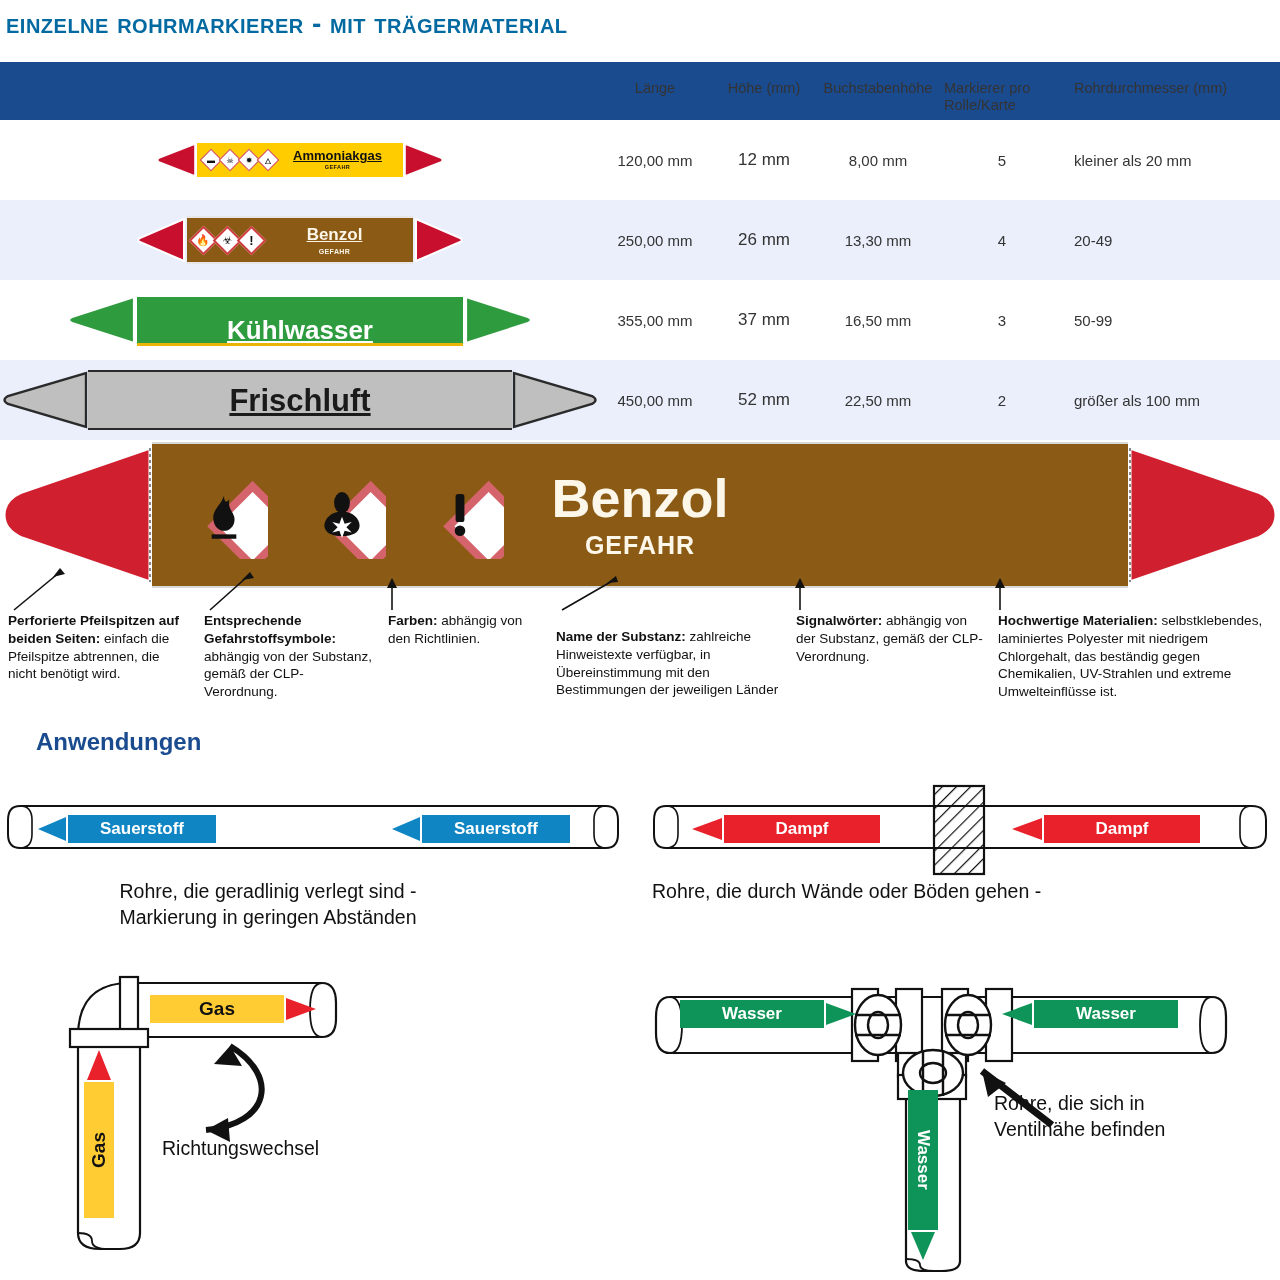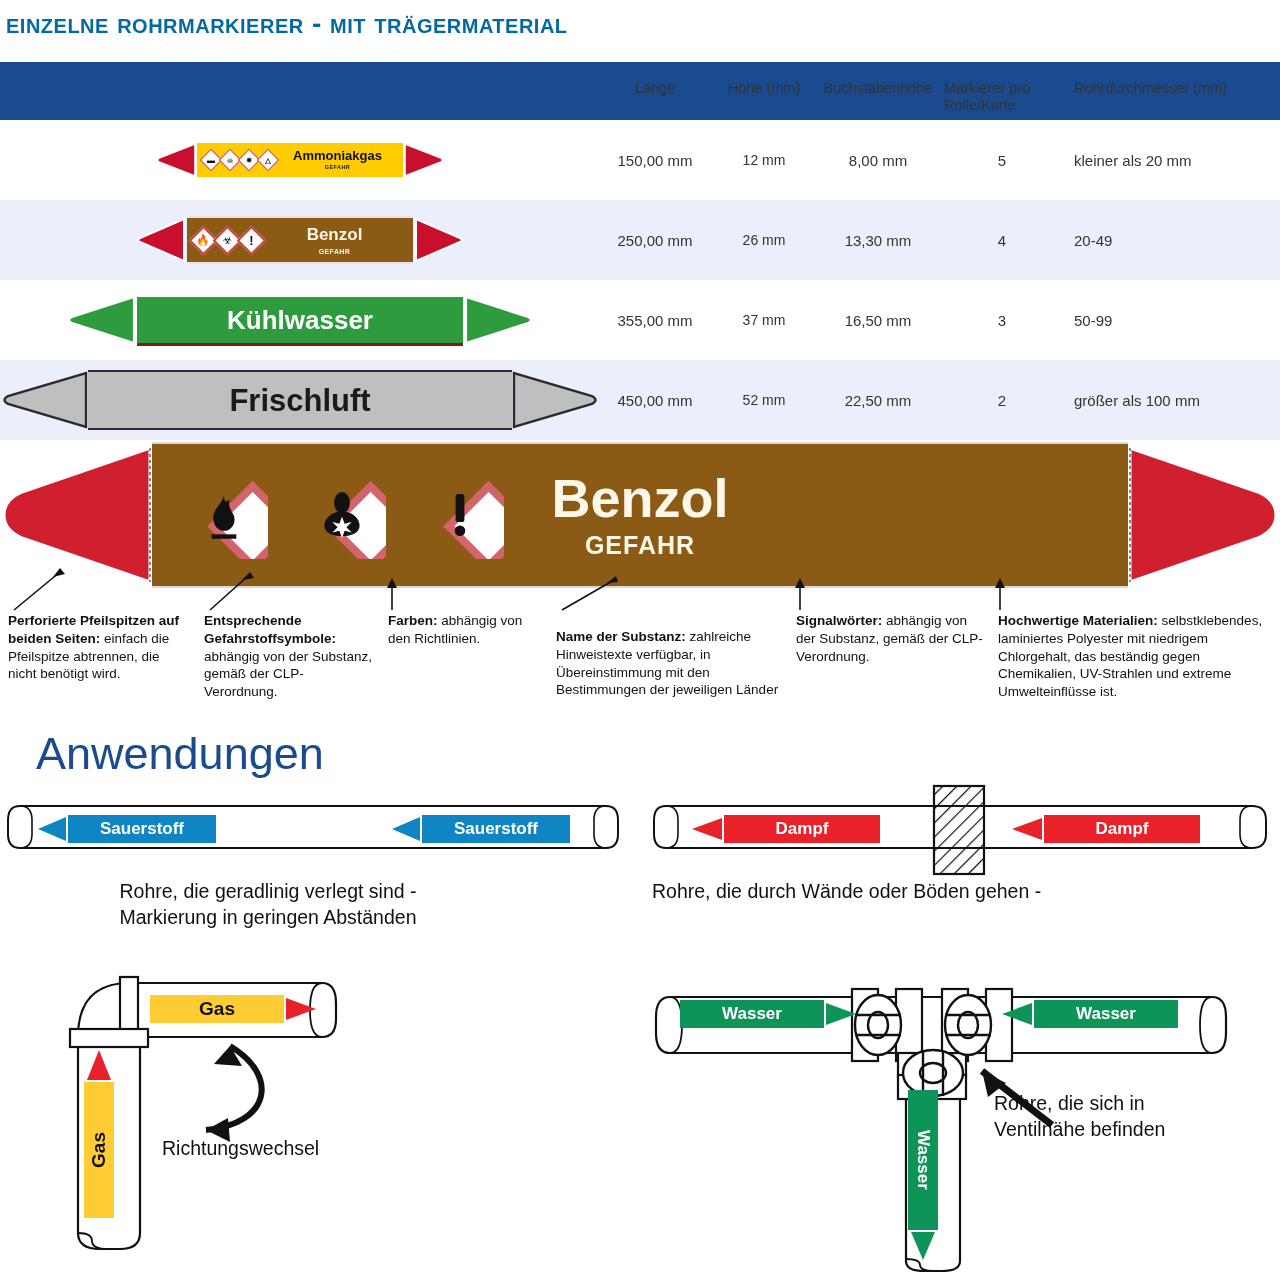--- a/index.html
+++ b/index.html
@@ -30,37 +30,37 @@
     background:#1b4b8f; color:#fff; height:58px;
     display:flex; align-items:flex-start; position:relative;
   }
   .thead .cell{ font-size:14.5px; line-height:1.18; padding-top:18px; }
   .row{ height:80px; display:flex; align-items:center; position:relative; }
   .row.alt{ background:#eaefFb; }
   .row.plain{ background:#ffffff; }
 
   .c-marker{ width:600px; display:flex; align-items:center; justify-content:center; height:100%; }
   .c-len  { width:110px; text-align:center; font-size:15px; color:#333; }
-  .c-hoehe{ width:108px; text-align:center; font-size:14px; color:#333; }
+  .c-hoehe{ width:108px; text-align:center; font-size:17px; color:#333; }
   .c-buch { width:120px; text-align:center; font-size:15px; color:#333; }
   .c-rolle{ width:128px; text-align:center; font-size:15px; color:#333; }
   .c-durch{ width:200px; text-align:left;   font-size:15px; color:#333; padding-left:8px;}
 
   .thead .c-marker{ width:600px; }
   .thead .c-len, .thead .c-hoehe, .thead .c-buch{ text-align:center; }
   .thead .c-rolle{ text-align:left; padding-left:6px; }
   .thead .c-durch{ text-align:left; padding-left:8px; }
 
   
   .pm{ position:relative; display:flex; align-items:stretch; }
   .pm .body{ flex:1 1 auto; display:flex; align-items:center; position:relative; }
 
   .pm .ghs-row{ display:flex; align-items:center; gap:3px; padding-left:6px; }
   .pm .txtwrap{ flex:1; text-align:center; display:flex; flex-direction:column; justify-content:center; }
-  .pm .name{ font-weight:bold; line-height:1; }
+  .pm .name{ font-weight:bold; line-height:1;text-decoration:underline; }
   .pm .signal{ font-weight:bold; line-height:1; letter-spacing:.4px; }
 
   
   .ghs{ position:relative; display:inline-block; transform:rotate(45deg); background:#fff;
         border:2px solid #cf3b3f; }
   .ghs .inner{ transform:rotate(-45deg); width:100%; height:100%;
         display:flex; align-items:center; justify-content:center; font-size:8px; color:#111; }
 
   
   .big-wrap{ position:absolute; left:0; top:442px; width:1280px; height:150px; }
@@ -78,21 +78,21 @@
   .bb-signal{ font-size:25px; font-weight:bold; color:#fdf7ea; letter-spacing:1px; margin-top:6px; }
 
   
   .callouts{ position:absolute; left:0; top:600px; width:1280px; height:120px; }
   .callout{ position:absolute; font-size:13.5px; line-height:1.32; color:#111; }
   .callout b{ font-weight:bold; }
 
   
   .anw-title{
     position:absolute; left:36px; top:728px;
-    font-size:45px; font-weight:normal; color:#1b4b8f;
+    font-size:24px; font-weight:bold; color:#1b4b8f;
   }
   .app-cap{ position:absolute; font-size:19.5px; line-height:1.35; color:#111; }
   .band{ position:absolute; display:flex; align-items:center; }
   .band .lbl{ color:#fff; font-weight:bold; white-space:nowrap; }
   svg{ display:block; }
 </style>
 </head>
 <body>
 
 <div class="page-title">Einzelne Rohrmarkierer - mit Trägermaterial</div>
@@ -132,21 +132,21 @@
           <div class="txtwrap" style="padding-right:4px;">
             <div class="name" style="font-size:13px;color:#111;">Ammoniakgas</div>
             <div class="signal" style="font-size:5.5px;color:#111;margin-top:3px;">GEFAHR</div>
           </div>
         </div>
         <svg width="42" height="36" viewBox="0 0 42 36">
           <path d="M2 2 L2 34 L38 20 Q41 18 38 16 Z" fill="#C8102E" stroke="#fff" stroke-width="1.6"></path>
         </svg>
       </div>
     </div>
-    <div class="c-len">150,00 mm</div>
+    <div class="c-len">120,00 mm</div>
     <div class="c-hoehe">12 mm</div>
     <div class="c-buch">8,00 mm</div>
     <div class="c-rolle">5</div>
     <div class="c-durch">kleiner als 20 mm</div>
   </div>
 
   <div class="row alt">
     <div class="c-marker">
       <div class="pm" style="width:330px;height:48px;">
         <svg width="52" height="48" viewBox="0 0 52 48">
@@ -180,21 +180,21 @@
     <div class="c-rolle">4</div>
     <div class="c-durch">20-49</div>
   </div>
 
   <div class="row plain">
     <div class="c-marker">
       <div class="pm" style="width:470px;height:52px;">
         <svg width="72" height="52" viewBox="0 0 72 52">
           <path d="M69 3 L69 49 L7 29 Q1 26 7 23 Z" fill="#2E9B3F" stroke="#fff" stroke-width="2.2"></path>
         </svg>
-        <div class="body" style="background:#2E9B3F;border-top:3px solid #fff;border-bottom:3px solid #7f1d1d;">
+        <div class="body" style="background:#2E9B3F;border-top:3px solid #fff;border-bottom:3px solid #eab308;align-items:flex-end;">
           <div class="txtwrap">
             <div class="name" style="font-size:26px;color:#fff;">Kühlwasser</div>
           </div>
         </div>
         <svg width="72" height="52" viewBox="0 0 72 52">
           <path d="M3 3 L3 49 L65 29 Q71 26 65 23 Z" fill="#2E9B3F" stroke="#fff" stroke-width="2.2"></path>
         </svg>
       </div>
     </div>
     <div class="c-len">355,00 mm</div>

